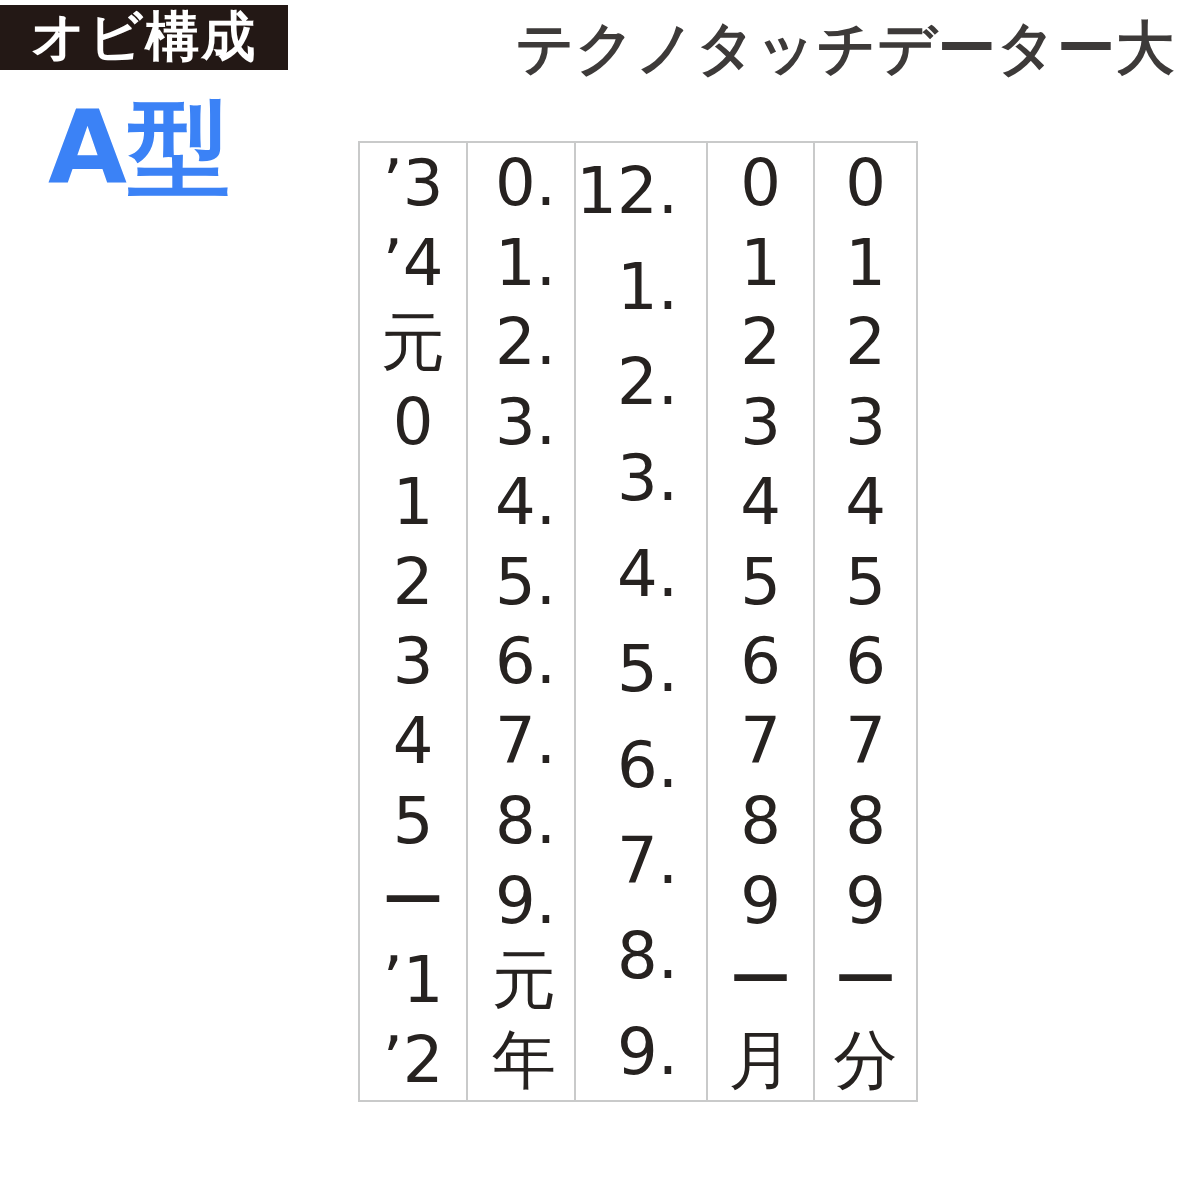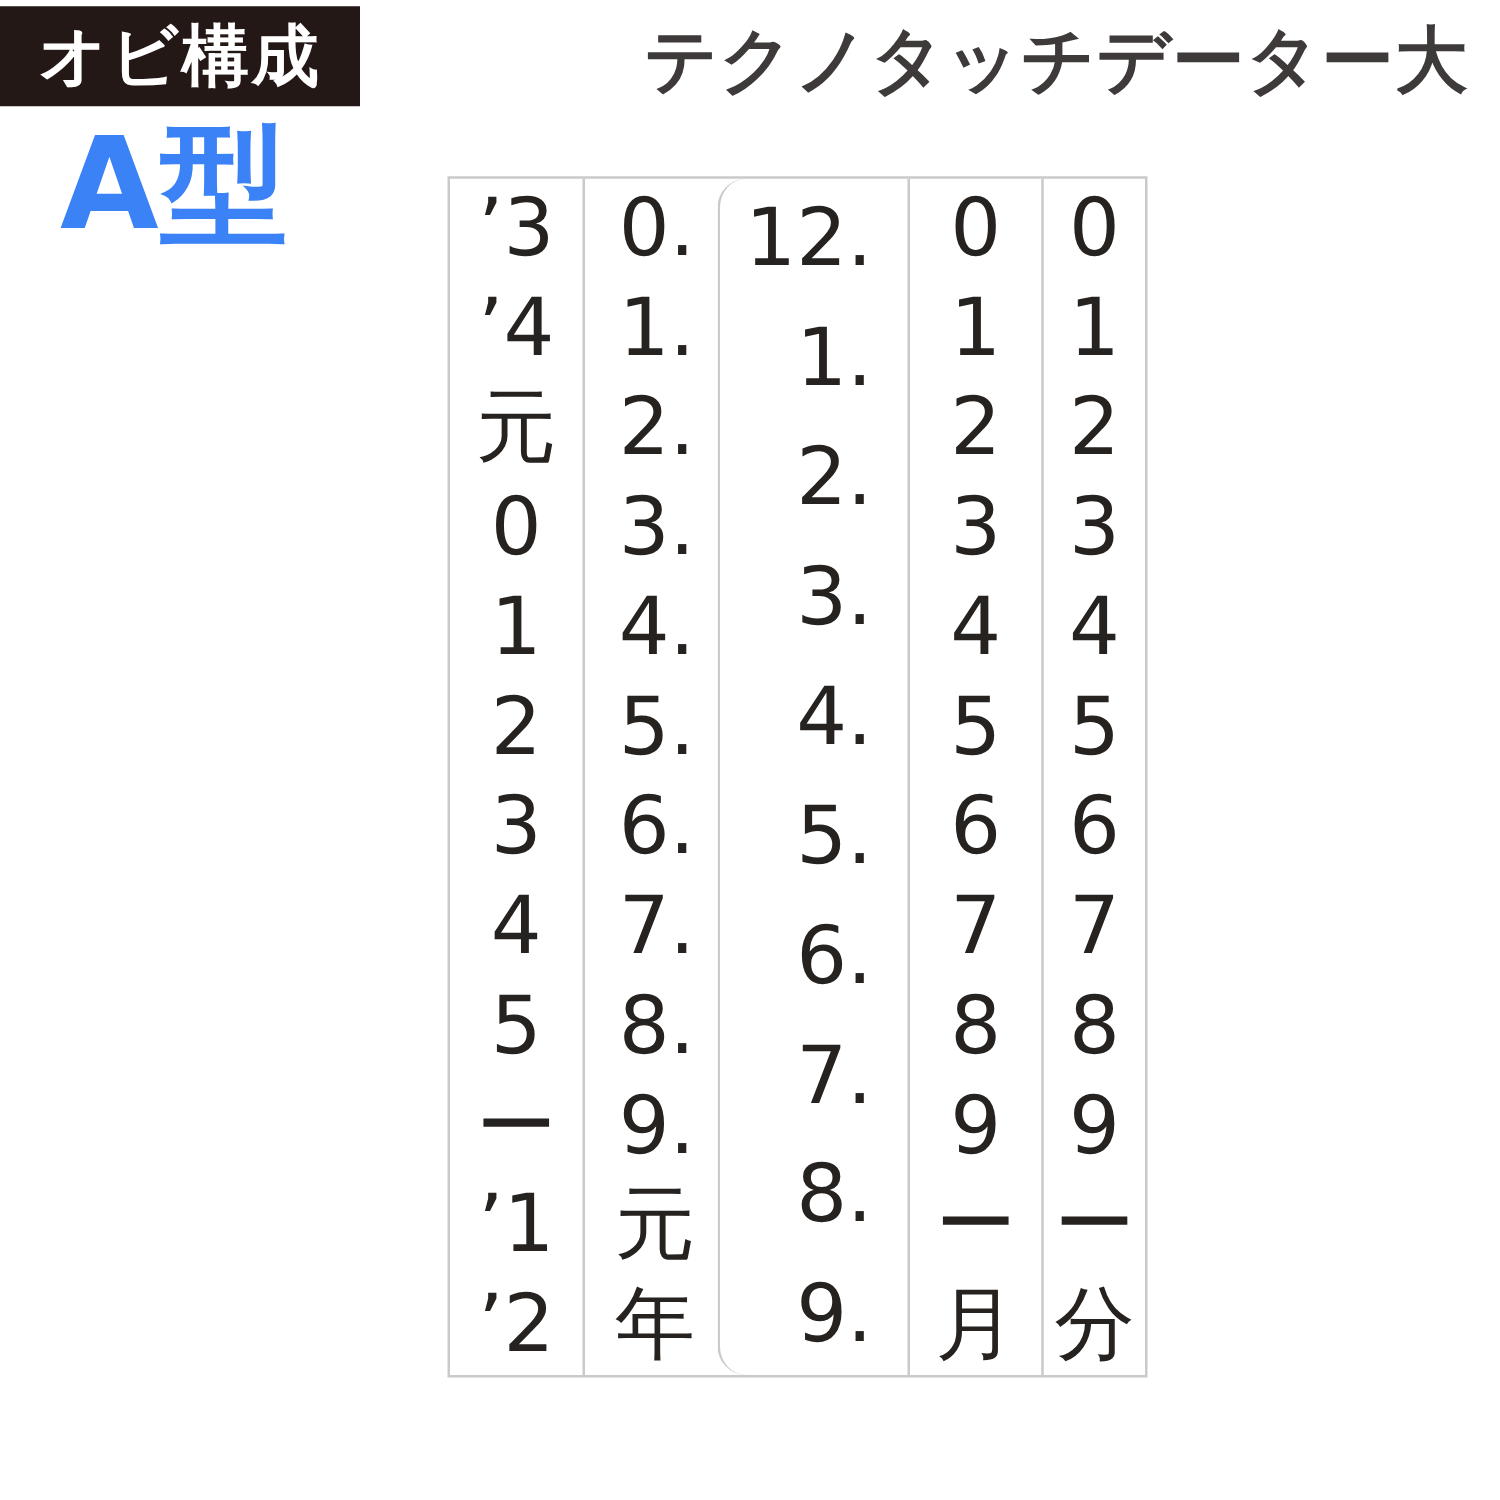--- a/index.html
+++ b/index.html
@@ -15,21 +15,21 @@
     font-family: "DejaVu Sans", sans-serif;
     color: #262220;
   }
 
   
   .badge {
     position: absolute;
     left: 0;
     top: 5px;
     width: 288px;
-    height: 80px;
+    height: 65px;
     background: #231815;
     color: #ffffff;
     font-size: 54px;
     font-weight: bold;
     letter-spacing: 2px;
     display: flex;
     align-items: center;
     justify-content: center;
   }
 
@@ -74,21 +74,21 @@
     display: flex;
     flex-direction: column;
     box-sizing: border-box;
     flex: 0 0 auto;
   }
   .band-col + .band-col {
     border-left: 2px solid #c9caca;
   }
   .col-1 { width: 106px; }
   .col-2 { width: 108px; }
-  .col-3 { width: 152px; border-radius: 23px; }
+  .col-3 { width: 132px; }
   .col-4 { width: 107px; }
   .col-5 { flex: 1 1 auto; }
 
   .cell {
     flex: 1 1 0;
     display: flex;
     align-items: center;
     justify-content: center;
     font-size: 64px;
     line-height: 1;

